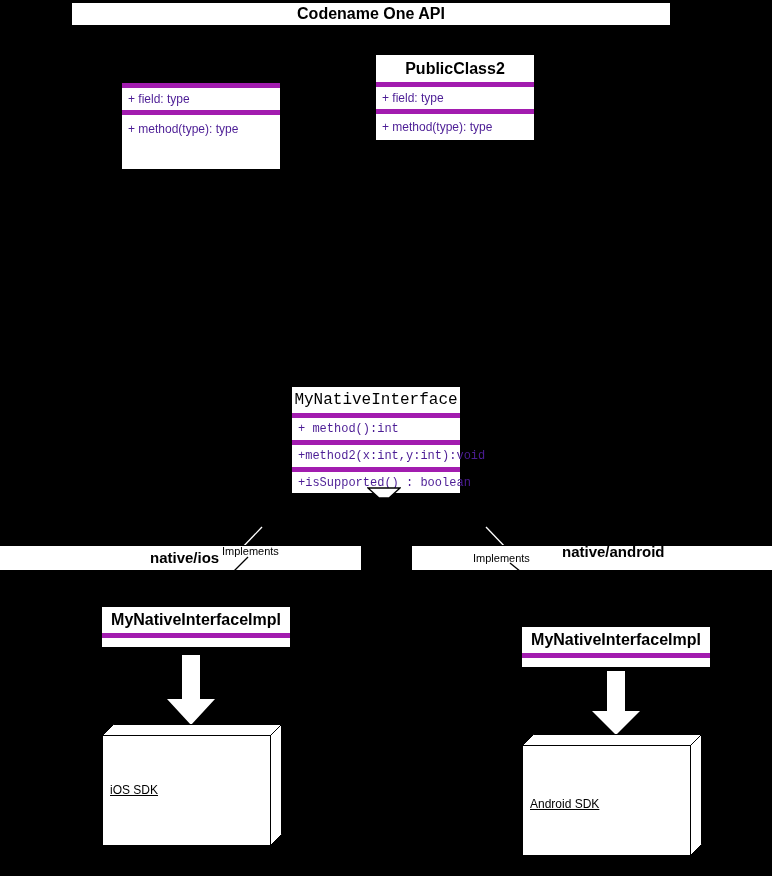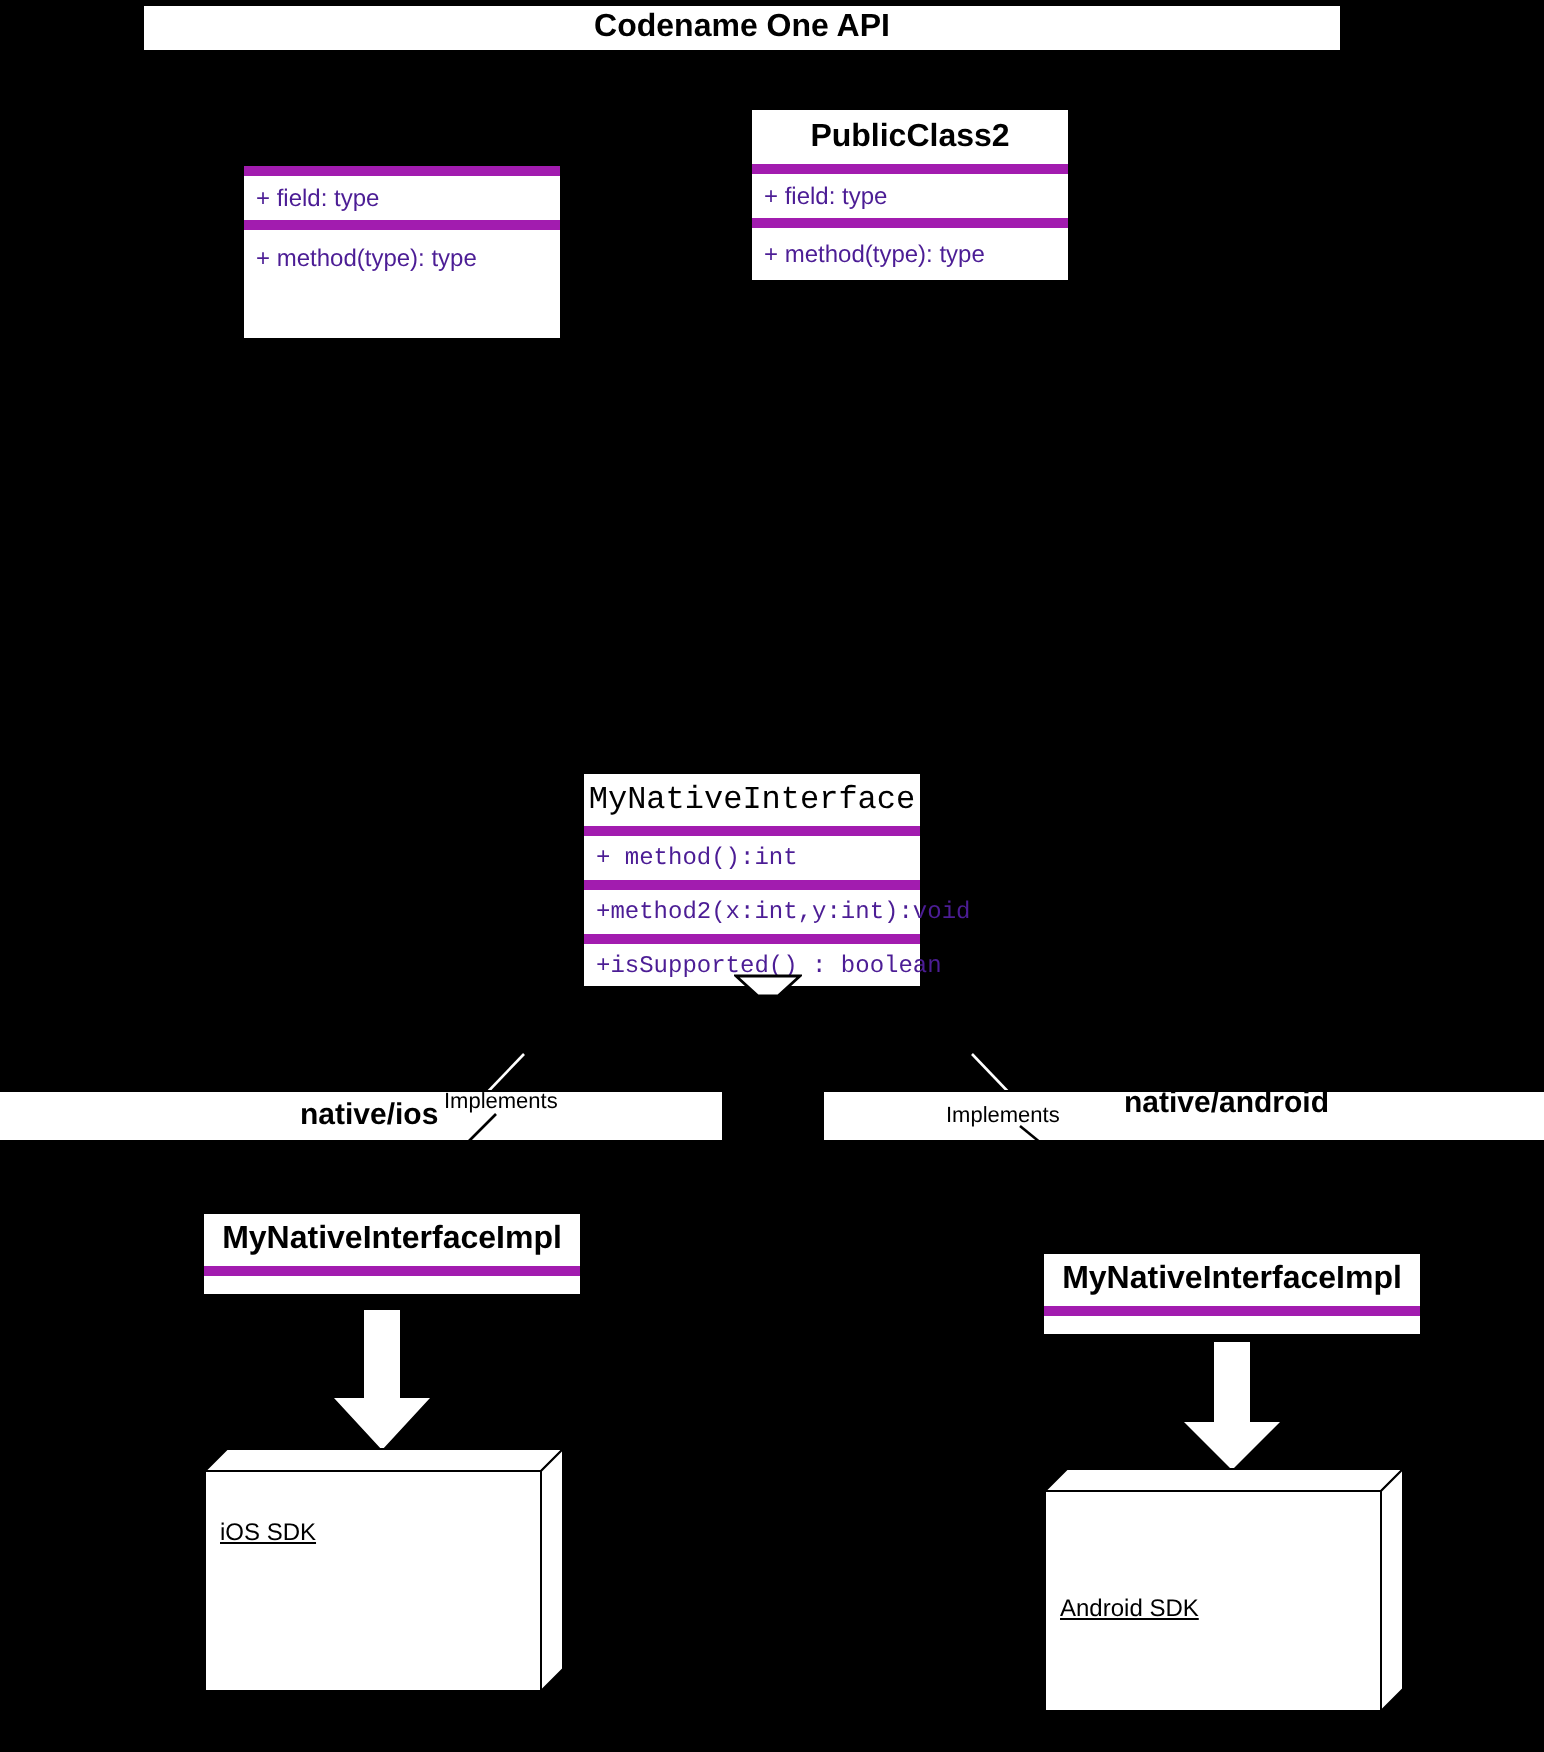--- a/index.html
+++ b/index.html
@@ -139,21 +139,21 @@
   .sdk-node { position: absolute; }
   .sdk-label {
     position: absolute;
     font-size: 12px;
     color: #000000;
     text-decoration: underline;
     white-space: nowrap;
     line-height: 12px;
   }
   #sdk-ios { left: 102px; top: 724px; width: 180px; height: 122px; }
-  #sdk-ios-label { left: 110px; top: 760px; text-decoration: underline; }
+  #sdk-ios-label { left: 110px; top: 784px; text-decoration: underline; }
   #sdk-android { left: 522px; top: 734px; width: 180px; height: 122px; }
   #sdk-android-label { left: 530px; top: 762px; margin-top: 36px; }
 </style>
 </head>
 <body>
 
 <div id="canvas">
 
   <div class="uml-box" id="api-banner">
     <div class="uml-title">Codename One API</div>

